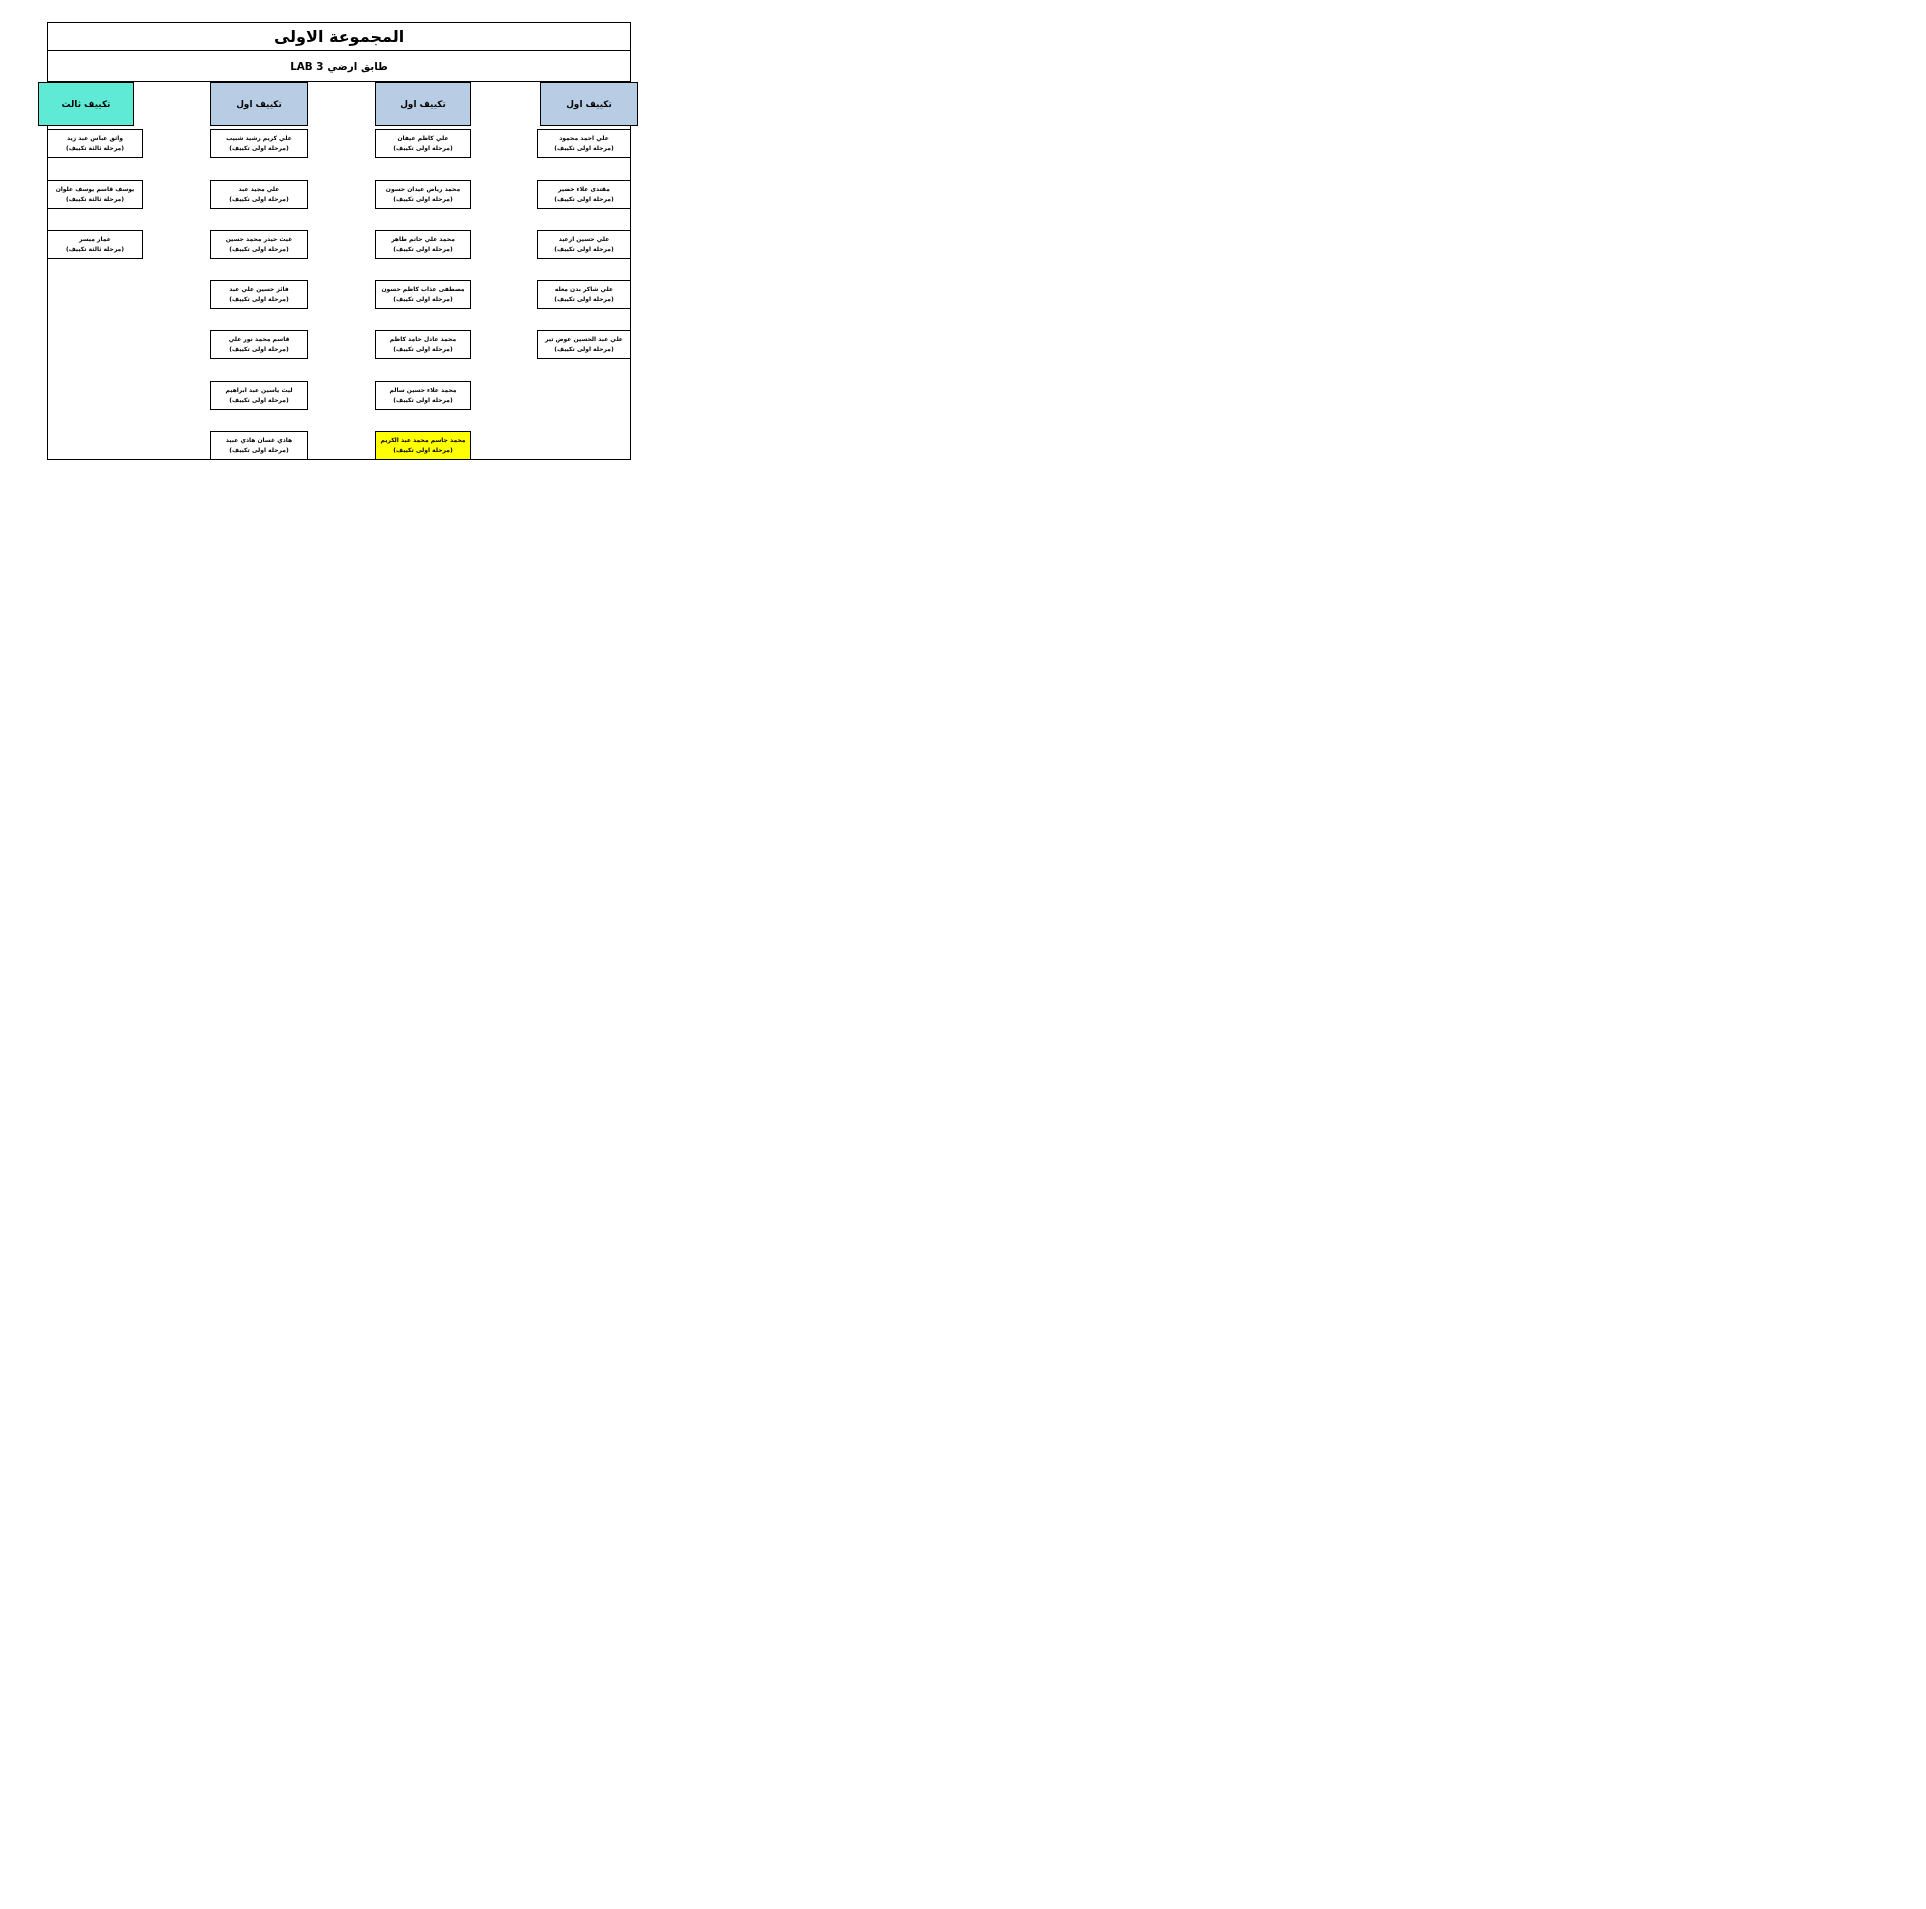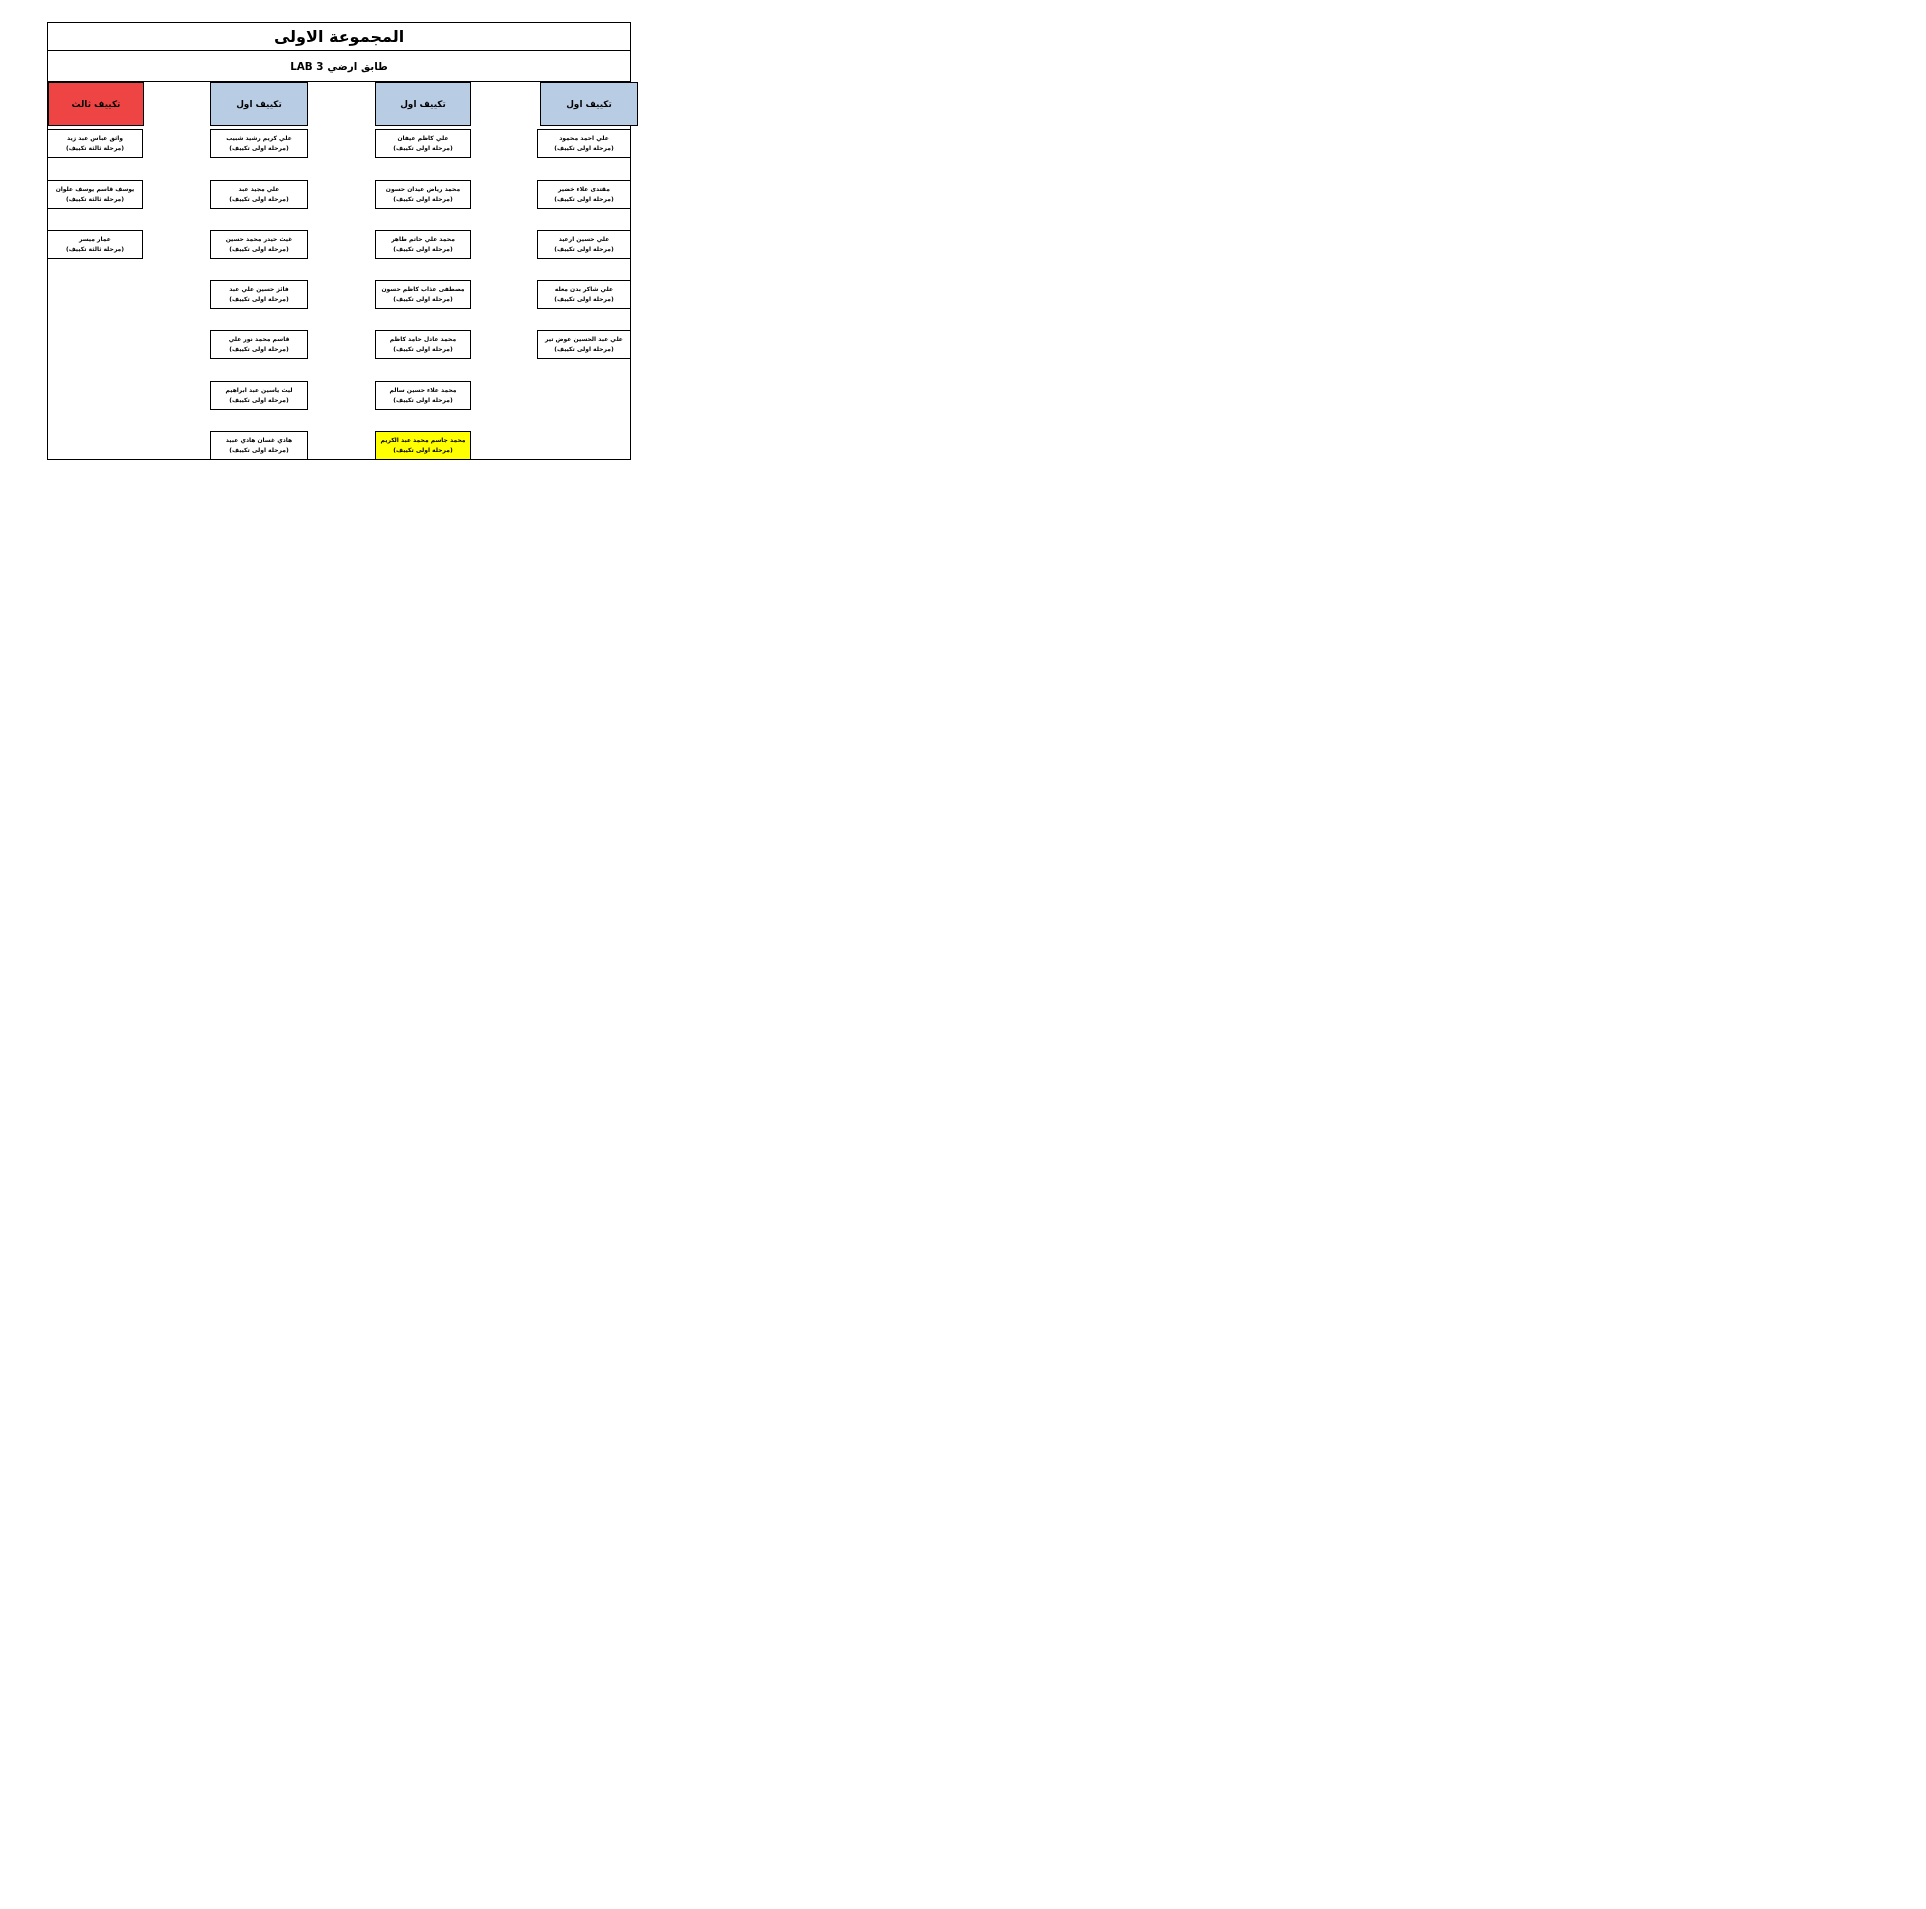--- a/index.html
+++ b/index.html
@@ -42,21 +42,21 @@
 <div class="sheet">
   <div class="outer-border"></div>
 
   <div class="title-row" dir="rtl">المجموعة الاولى</div>
   <div class="divider" style="top:50px"></div>
 
   <div class="subtitle-row" dir="rtl">طابق ارضي LAB 3</div>
   <div class="divider" style="top:81px"></div>
 
   <div id="columns">
-      <div class="hdr" dir="rtl" style="left: 48px; width: 96px; background: #ef4444;">تكييف ثالث</div>
+      <div class="hdr" dir="rtl" style="left: 38px; width: 96px; background: #5eead4;">تكييف ثالث</div>
       <div class="stu" style="left: 47px; width: 96px; top: 129px;">
         <div class="line" dir="rtl">واثق عباس عبد زيد</div>
         <div class="line" dir="rtl">(مرحلة ثالثة تكييف)</div>
       </div>
       <div class="stu" style="left: 47px; width: 96px; top: 180px;">
         <div class="line" dir="rtl">يوسف قاسم يوسف علوان</div>
         <div class="line" dir="rtl">(مرحلة ثالثة تكييف)</div>
       </div>
       <div class="stu" style="left: 47px; width: 96px; top: 230px;">
         <div class="line" dir="rtl">عمار ميسر</div>

